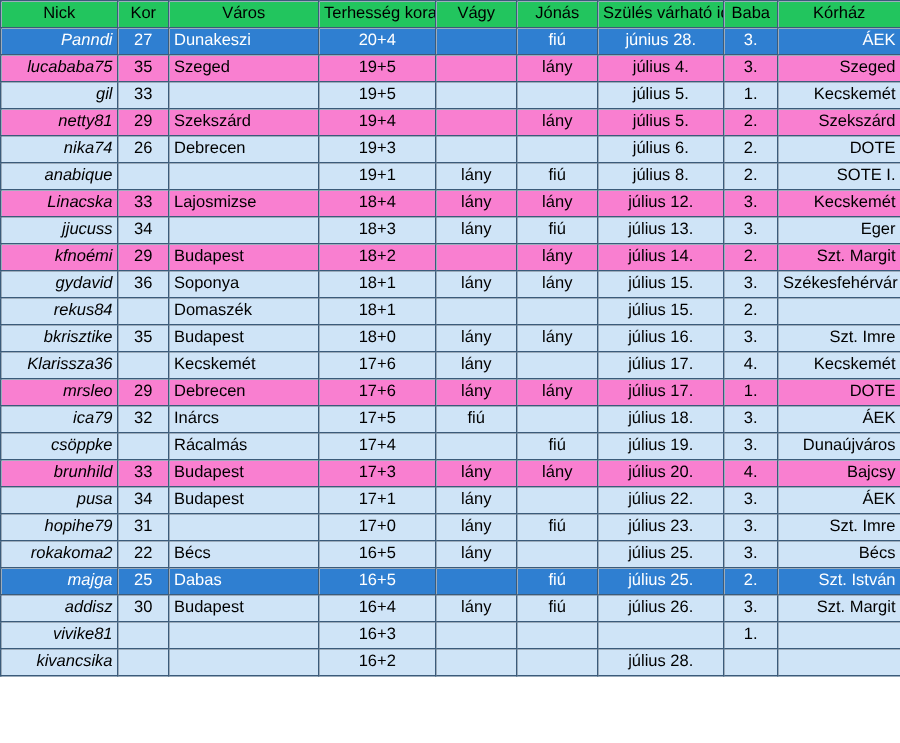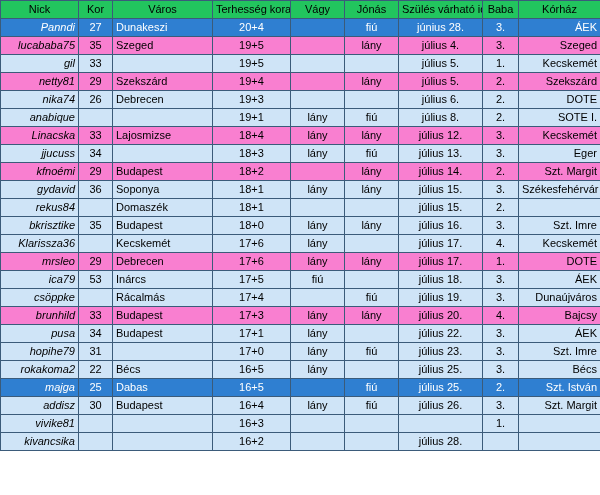--- a/index.html
+++ b/index.html
@@ -242,21 +242,21 @@
         <td class="c-varos">Debrecen</td>
         <td class="c-terh">17+6</td>
         <td class="c-vagy">lány</td>
         <td class="c-jonas">lány</td>
         <td class="c-szul">július 17.</td>
         <td class="c-baba">1.</td>
         <td class="c-korhaz">DOTE</td>
       </tr>
       <tr class="row-light">
         <td class="c-nick">ica79</td>
-        <td class="c-kor">53</td>
+        <td class="c-kor">32</td>
         <td class="c-varos">Inárcs</td>
         <td class="c-terh">17+5</td>
         <td class="c-vagy">fiú</td>
         <td class="c-jonas"></td>
         <td class="c-szul">július 18.</td>
         <td class="c-baba">3.</td>
         <td class="c-korhaz">ÁEK</td>
       </tr>
       <tr class="row-light">
         <td class="c-nick">csöppke</td>

